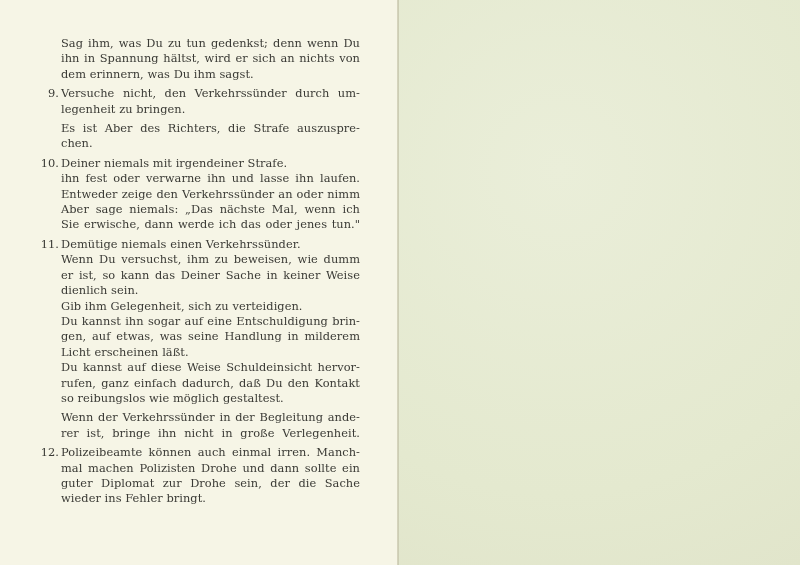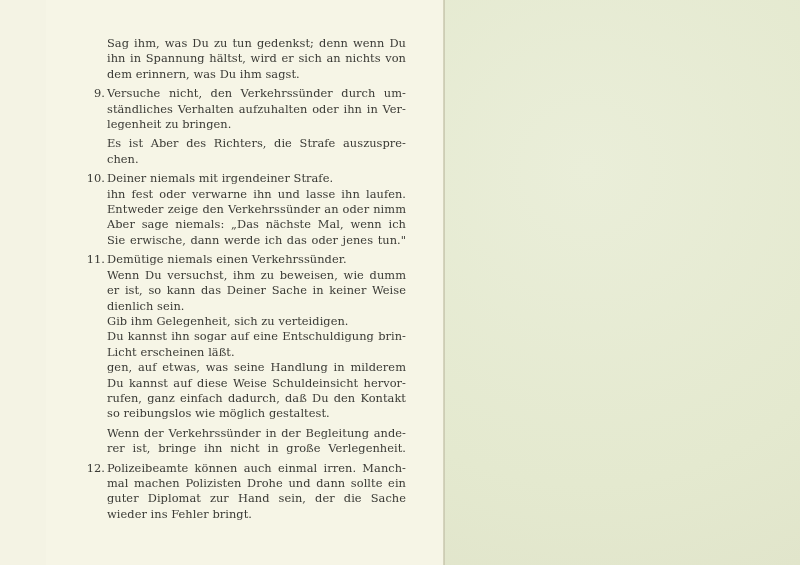--- a/index.html
+++ b/index.html
@@ -6,21 +6,20 @@
     body {
       width: 800px; height: 565px; overflow: hidden;
       background: #f4f3e4;
       position: relative;
     }
     .spread { position: absolute; inset: 0; display: flex; }
     .page-left {
       width: 397px; height: 565px;
       background: #f6f5e6;
       position: relative;
-      margin-left: 46px;
     }
     .spine {
       width: 2px; height: 565px;
       background: linear-gradient(to right, #d8d7c0, #c9c9b0);
     }
     .page-right {
       flex: 1; height: 565px;
       background: #e7ecd4;
       background-image: radial-gradient(circle at 40% 30%, #eaeed9 0%, #e4e9cf 70%, #e1e5cb 100%);
     }
@@ -55,21 +54,20 @@
         <span class="line">Sag ihm, was Du zu tun gedenkst; denn wenn Du</span>
         <span class="line">ihn in Spannung hältst, wird er sich an nichts von</span>
         <span class="line last">dem erinnern, was Du ihm sagst.</span>
       </div>
 
       <div class="item">
         <span class="num">9.</span>
         <div class="body">
           <p>
             <span class="line">Versuche nicht, den Verkehrssünder durch um-</span>
-            <span class="line">ständliches Verhalten aufzuhalten oder ihn in Ver-</span>
             <span class="line last">legenheit zu bringen.</span>
           </p>
           <p class="gap">
             <span class="line">Es ist Aber des Richters, die Strafe auszuspre-</span>
             <span class="line last">chen.</span>
           </p>
         </div>
       </div>
 
       <div class="item">
@@ -88,40 +86,40 @@
       <div class="item">
         <span class="num">11.</span>
         <div class="body">
           <p>
             <span class="line last">Demütige niemals einen Verkehrssünder.</span>
             <span class="line">Wenn Du versuchst, ihm zu beweisen, wie dumm</span>
             <span class="line">er ist, so kann das Deiner Sache in keiner Weise</span>
             <span class="line last">dienlich sein.</span>
             <span class="line last">Gib ihm Gelegenheit, sich zu verteidigen.</span>
             <span class="line">Du kannst ihn sogar auf eine Entschuldigung brin-</span>
+            <span class="line">gen, auf etwas, was seine Handlung in milderem</span>
             <span class="line last">Licht erscheinen läßt.</span>
-            <span class="line">gen, auf etwas, was seine Handlung in milderem</span>
             <span class="line">Du kannst auf diese Weise Schuldeinsicht hervor-</span>
             <span class="line">rufen, ganz einfach dadurch, daß Du den Kontakt</span>
             <span class="line last">so reibungslos wie möglich gestaltest.</span>
           </p>
           <p class="gap">
             <span class="line">Wenn der Verkehrssünder in der Begleitung ande-</span>
             <span class="line">rer ist, bringe ihn nicht in große Verlegenheit.</span>
           </p>
         </div>
       </div>
 
       <div class="item">
         <span class="num">12.</span>
         <div class="body">
           <p>
             <span class="line">Polizeibeamte können auch einmal irren. Manch-</span>
             <span class="line">mal machen Polizisten Drohe und dann sollte ein</span>
-            <span class="line">guter Diplomat zur Hand sein, der die Sache</span>
+            <span class="line">guter Diplomat zur Drohe sein, der die Sache</span>
             <span class="line last">wieder ins Fehler bringt.</span>
           </p>
         </div>
       </div>
 
     </div>
   </div>
   <div class="spine"></div>
   <div class="page-right"></div>
 </div>

